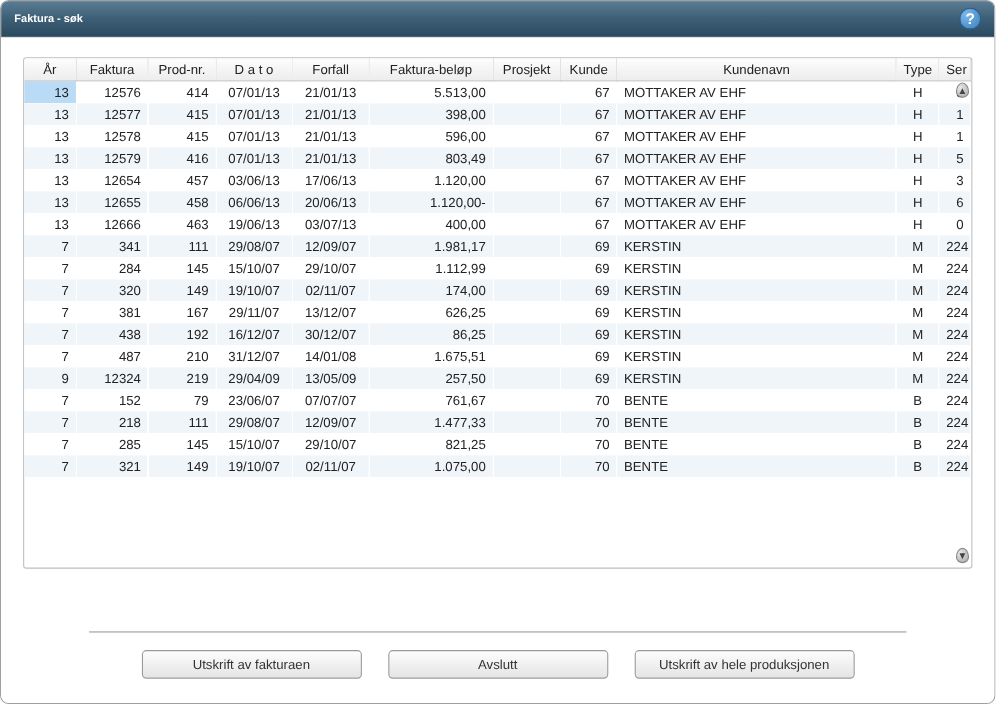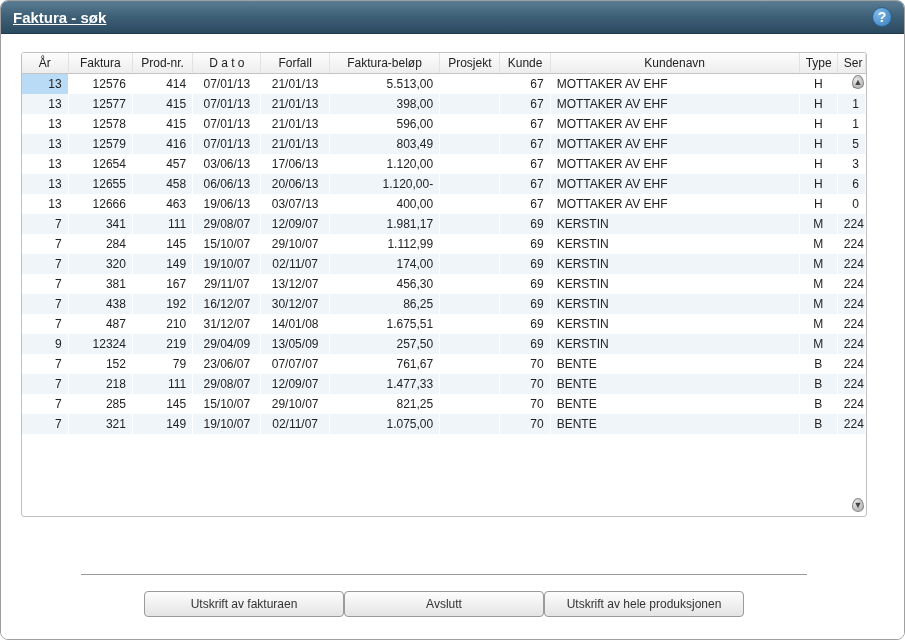--- a/index.html
+++ b/index.html
@@ -25,37 +25,37 @@
   .titlebar {
     background: linear-gradient(to bottom, #5a7d94 0%, #3d5f76 50%, #2b4a60 100%);
     color: #fff;
     font-weight: bold;
     padding: 6px 12px;
     display: flex;
     align-items: center;
     justify-content: space-between;
     border-bottom: 1px solid #1f3a4d;
   }
-  .titlebar .title { font-size: 15px; text-decoration: underline; }
+  .titlebar .title { font-size: 10px; }
   .help-icon {
     width: 20px; height: 20px;
     border-radius: 50%;
     background: radial-gradient(circle at 30% 30%, #7db8e8, #3a7fbc);
     color: #fff;
     font-weight: bold;
     font-size: 14px;
     display: flex;
     align-items: center;
     justify-content: center;
     cursor: pointer;
     border: 1px solid #2a5f8f;
   }
   .content {
     flex: 1;
-    padding: 18px 37px 14px 20px;
+    padding: 18px 20px 14px 20px;
     background: #fff;
     display: flex;
     flex-direction: column;
     position: relative;
   }
   .grid-wrap {
     border: 1px solid #bfbfbf;
     border-radius: 3px;
     height: 465px;
     position: relative;
@@ -134,20 +134,21 @@
     padding: 12px 60px 8px 60px;
   }
   .footer hr {
     border: none;
     border-top: 1px solid #9a9a9a;
     margin: 0 0 16px 0;
   }
   .button-row {
     display: flex;
     justify-content: center;
+    gap: 24px;
   }
   .btn {
     min-width: 200px;
     padding: 5px 18px;
     background: linear-gradient(to bottom, #fdfdfd, #e4e4e4);
     border: 1px solid #9a9a9a;
     border-radius: 4px;
     color: #333;
     font-size: 12px;
     cursor: pointer;
@@ -313,21 +314,21 @@
                 <td class="al c-navn">KERSTIN</td>
                 <td class="ac c-type">M</td>
                 <td class="ar c-ser">224</td>
               </tr>
               <tr>
                 <td class="ar c-ar">7</td>
                 <td class="ar c-fakt">381</td>
                 <td class="ar c-prod">167</td>
                 <td class="ac c-dato">29/11/07</td>
                 <td class="ac c-forf">13/12/07</td>
-                <td class="ar c-belop">456,30</td>
+                <td class="ar c-belop">626,25</td>
                 <td class="al c-prosj"></td>
                 <td class="ar c-kunde">69</td>
                 <td class="al c-navn">KERSTIN</td>
                 <td class="ac c-type">M</td>
                 <td class="ar c-ser">224</td>
               </tr>
               <tr>
                 <td class="ar c-ar">7</td>
                 <td class="ar c-fakt">438</td>
                 <td class="ar c-prod">192</td>

